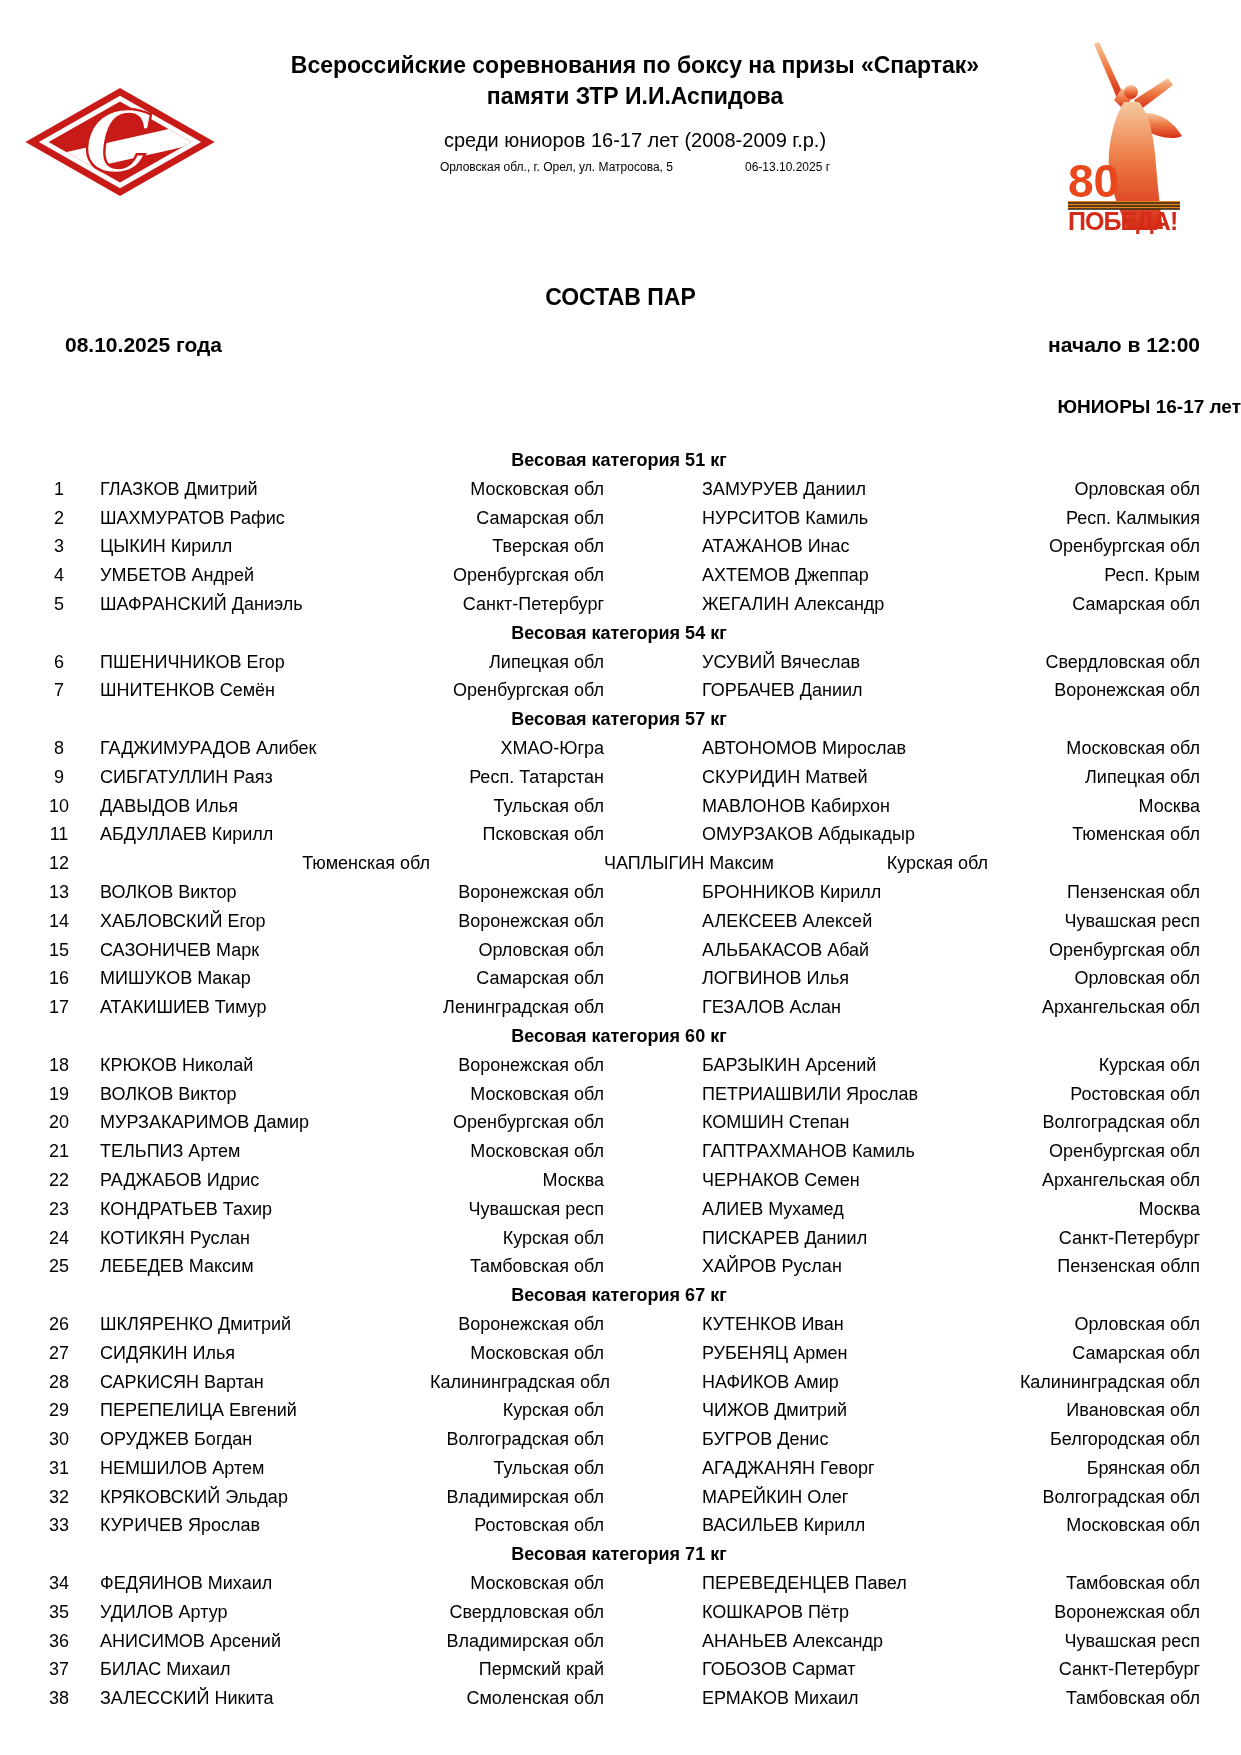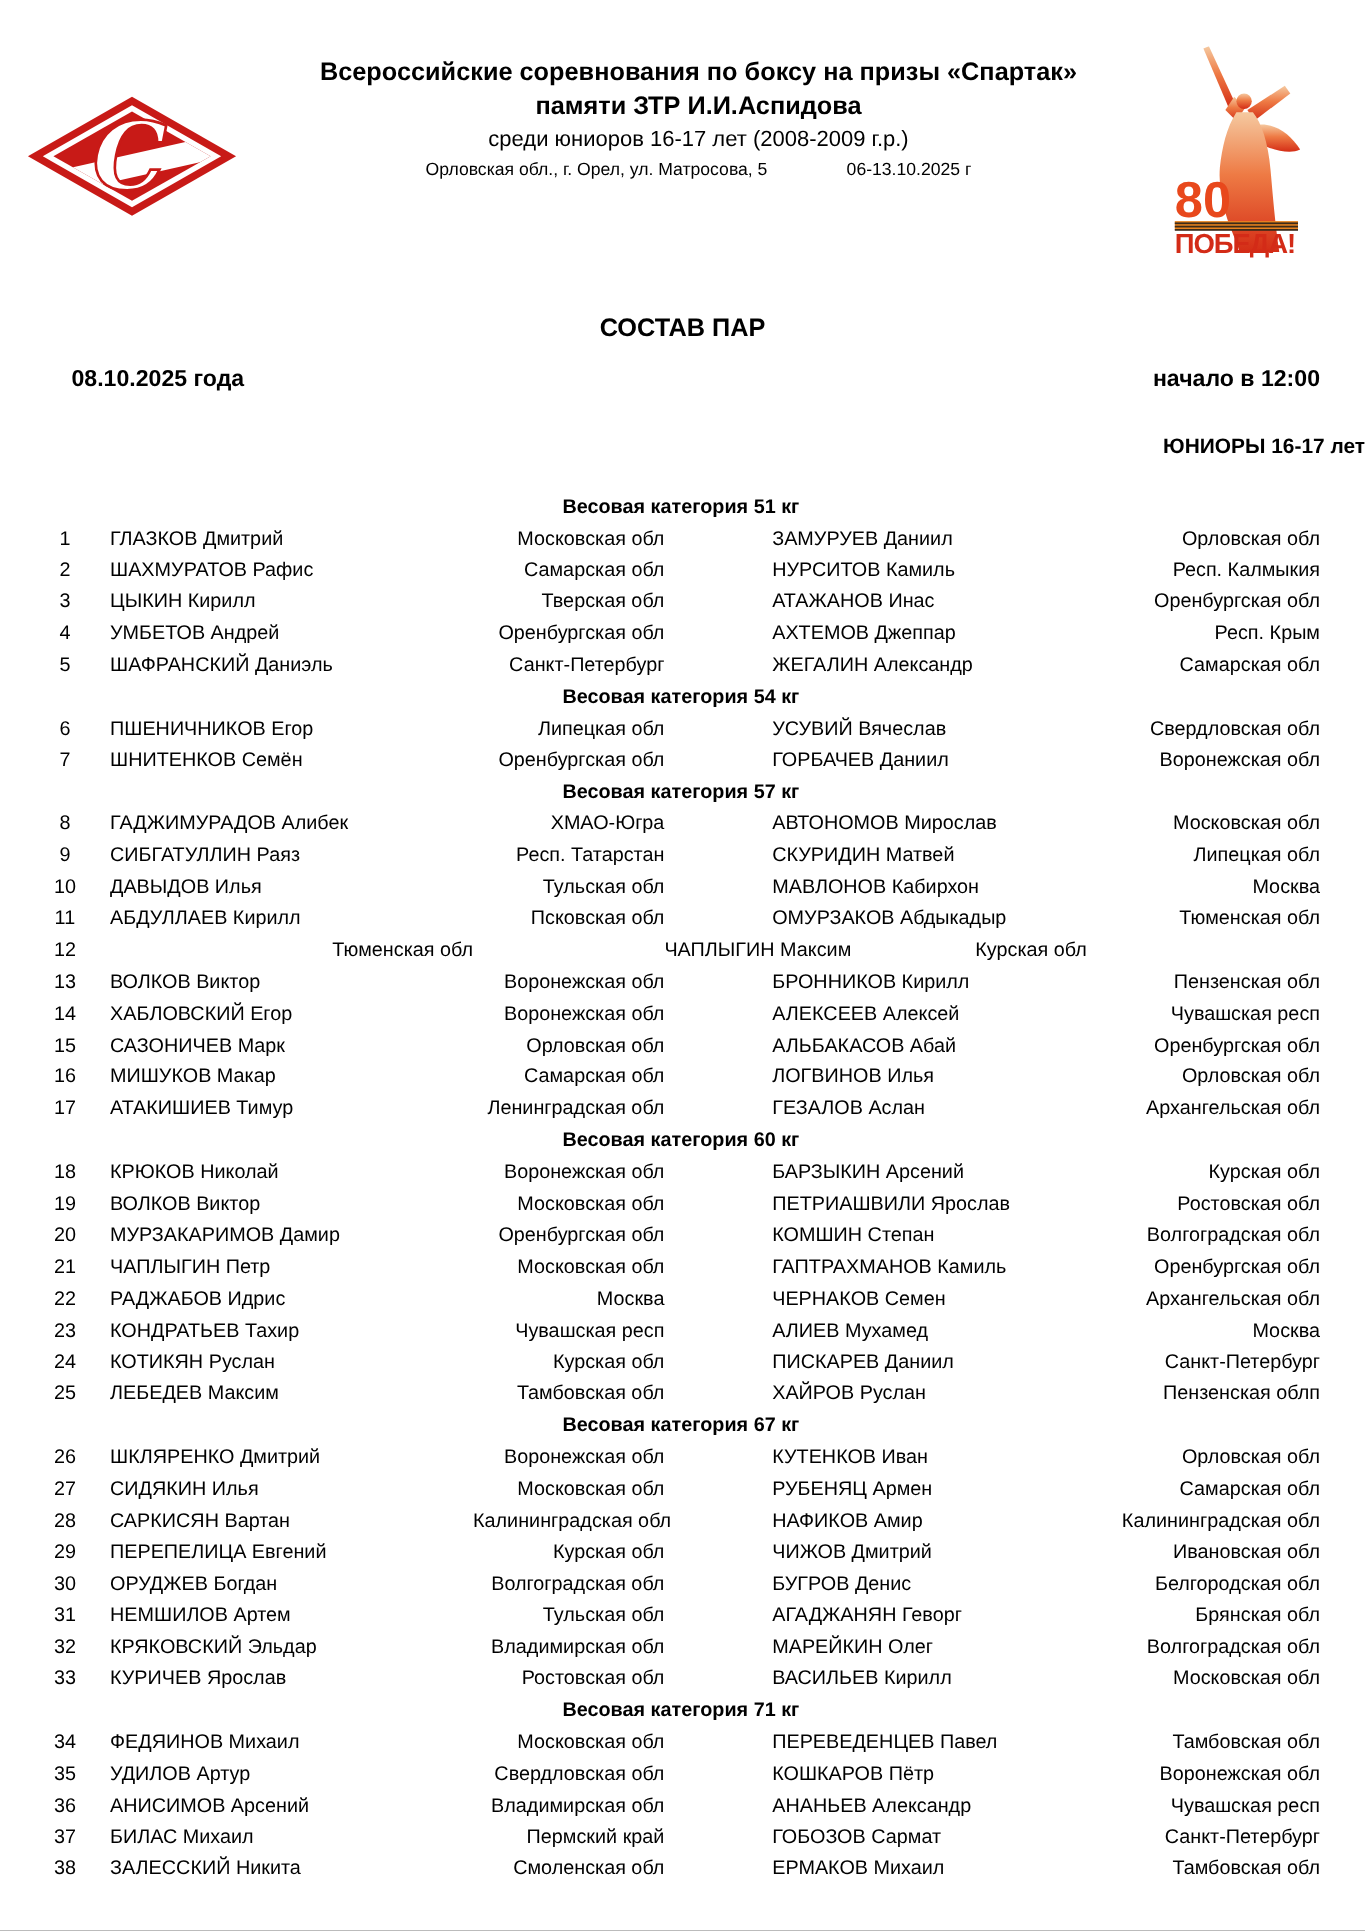--- a/index.html
+++ b/index.html
@@ -12,22 +12,22 @@
     color:#000;
     overflow:hidden;
   }
 
   
   .spartak-logo { position:absolute; left:23px; top:86px; width:194px; height:112px; }
   .victory-logo { position:absolute; left:1066px; top:42px; width:140px; height:192px; }
 
   .title-block { position:absolute; left:238px; top:50px; width:794px; text-align:center; }
   .title-line1, .title-line2 { font-size:23px; font-weight:bold; line-height:31px; }
-  .title-line3 { font-size:20px; line-height:27px; margin-top:2px; }
-  .title-line4 { font-size:16px; line-height:27px; display:flex; justify-content:center; gap:72px; white-space:nowrap; }
+  .title-line3 { font-size:20px; line-height:27px; margin-top:15px; }
+  .title-line4 { font-size:12px; line-height:27px; display:flex; justify-content:center; gap:72px; white-space:nowrap; }
 
   
   .compose-title { position:absolute; top:284px; left:0; right:0; text-align:center; font-size:23px; font-weight:bold; }
   .schedule-row  { position:absolute; top:333px; left:65px; right:41px; display:flex; justify-content:space-between; font-size:21px; font-weight:bold;align-items:flex-end; }
   .group-title   { position:absolute; top:396px; left:0; right:0; text-align:right; font-size:19px; font-weight:bold; }
 
   
   .pairs-table { position:absolute; top:446px; left:38px; width:1162px; font-size:18px; }
   .cat-title { height:28.8px; line-height:28.8px; text-align:center; font-weight:bold; white-space:nowrap; }
   .pair-row {
@@ -274,21 +274,21 @@
       <div class="pair-row">
         <div class="cell num">20</div>
         <div class="cell name1">МУРЗАКАРИМОВ Дамир</div>
         <div class="cell region">Оренбургская обл</div>
         <div class="cell spacer"></div>
         <div class="cell name2">КОМШИН Степан</div>
         <div class="cell region">Волгоградская обл</div>
       </div>
       <div class="pair-row">
         <div class="cell num">21</div>
-        <div class="cell name1">ЧАПЛЫГИН Петр</div>
+        <div class="cell name1">ТЕЛЬПИЗ Артем</div>
         <div class="cell region">Московская обл</div>
         <div class="cell spacer"></div>
         <div class="cell name2">ГАПТРАХМАНОВ Камиль</div>
         <div class="cell region">Оренбургская обл</div>
       </div>
       <div class="pair-row">
         <div class="cell num">22</div>
         <div class="cell name1">РАДЖАБОВ Идрис</div>
         <div class="cell region">Москва</div>
         <div class="cell spacer"></div>

